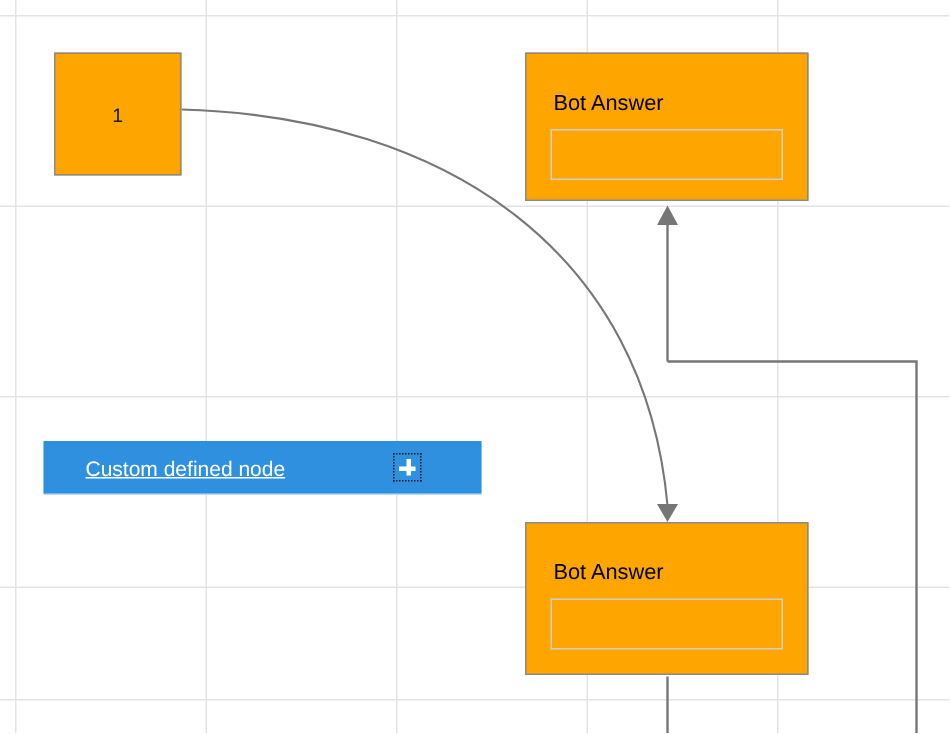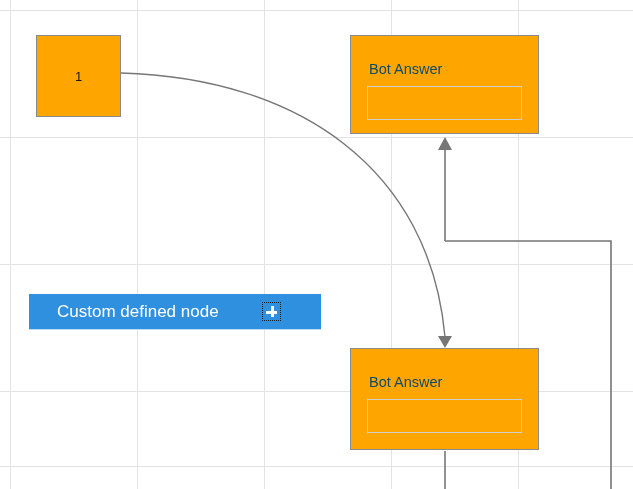--- a/index.html
+++ b/index.html
@@ -66,21 +66,21 @@
   .node-bot {
     background: #FFA500;
     border: 1px solid #8a8a8a;
     padding: 0;
   }
   .node-bot-title {
     position: absolute;
     left: 18px;
     top: 26px;
     font-size: 14.5px;
-    color: #0c4a6e;
+    color: #000000;
     line-height: 1;
     white-space: nowrap;
   }
   .node-bot-slot {
     position: absolute;
     left: 16px;
     right: 16px;
     top: 50px;
     height: 34px;
     border: 1px solid #cfcfcf;
@@ -96,24 +96,25 @@
     height: 35px;
     background: #2f90e0;
     box-shadow: 0 1px 0 0 #bfdcf5;
     display: flex;
     align-items: center;
     box-sizing: border-box;
     padding: 0 12px 0 28px;
   }
   .palette-label {
     color: #ffffff;
-    font-size: 17px;
+    font-size: 14px;
     line-height: 1;
     flex: 1;
     white-space: nowrap;
+    text-decoration: underline;
   }
   .plus-icon {
     width: 19px;
     height: 19px;
     position: relative;
     border: 1px dotted #1b1b1b;
     box-sizing: border-box;
     margin-right: 28px;
   }
   .plus-icon::before,

